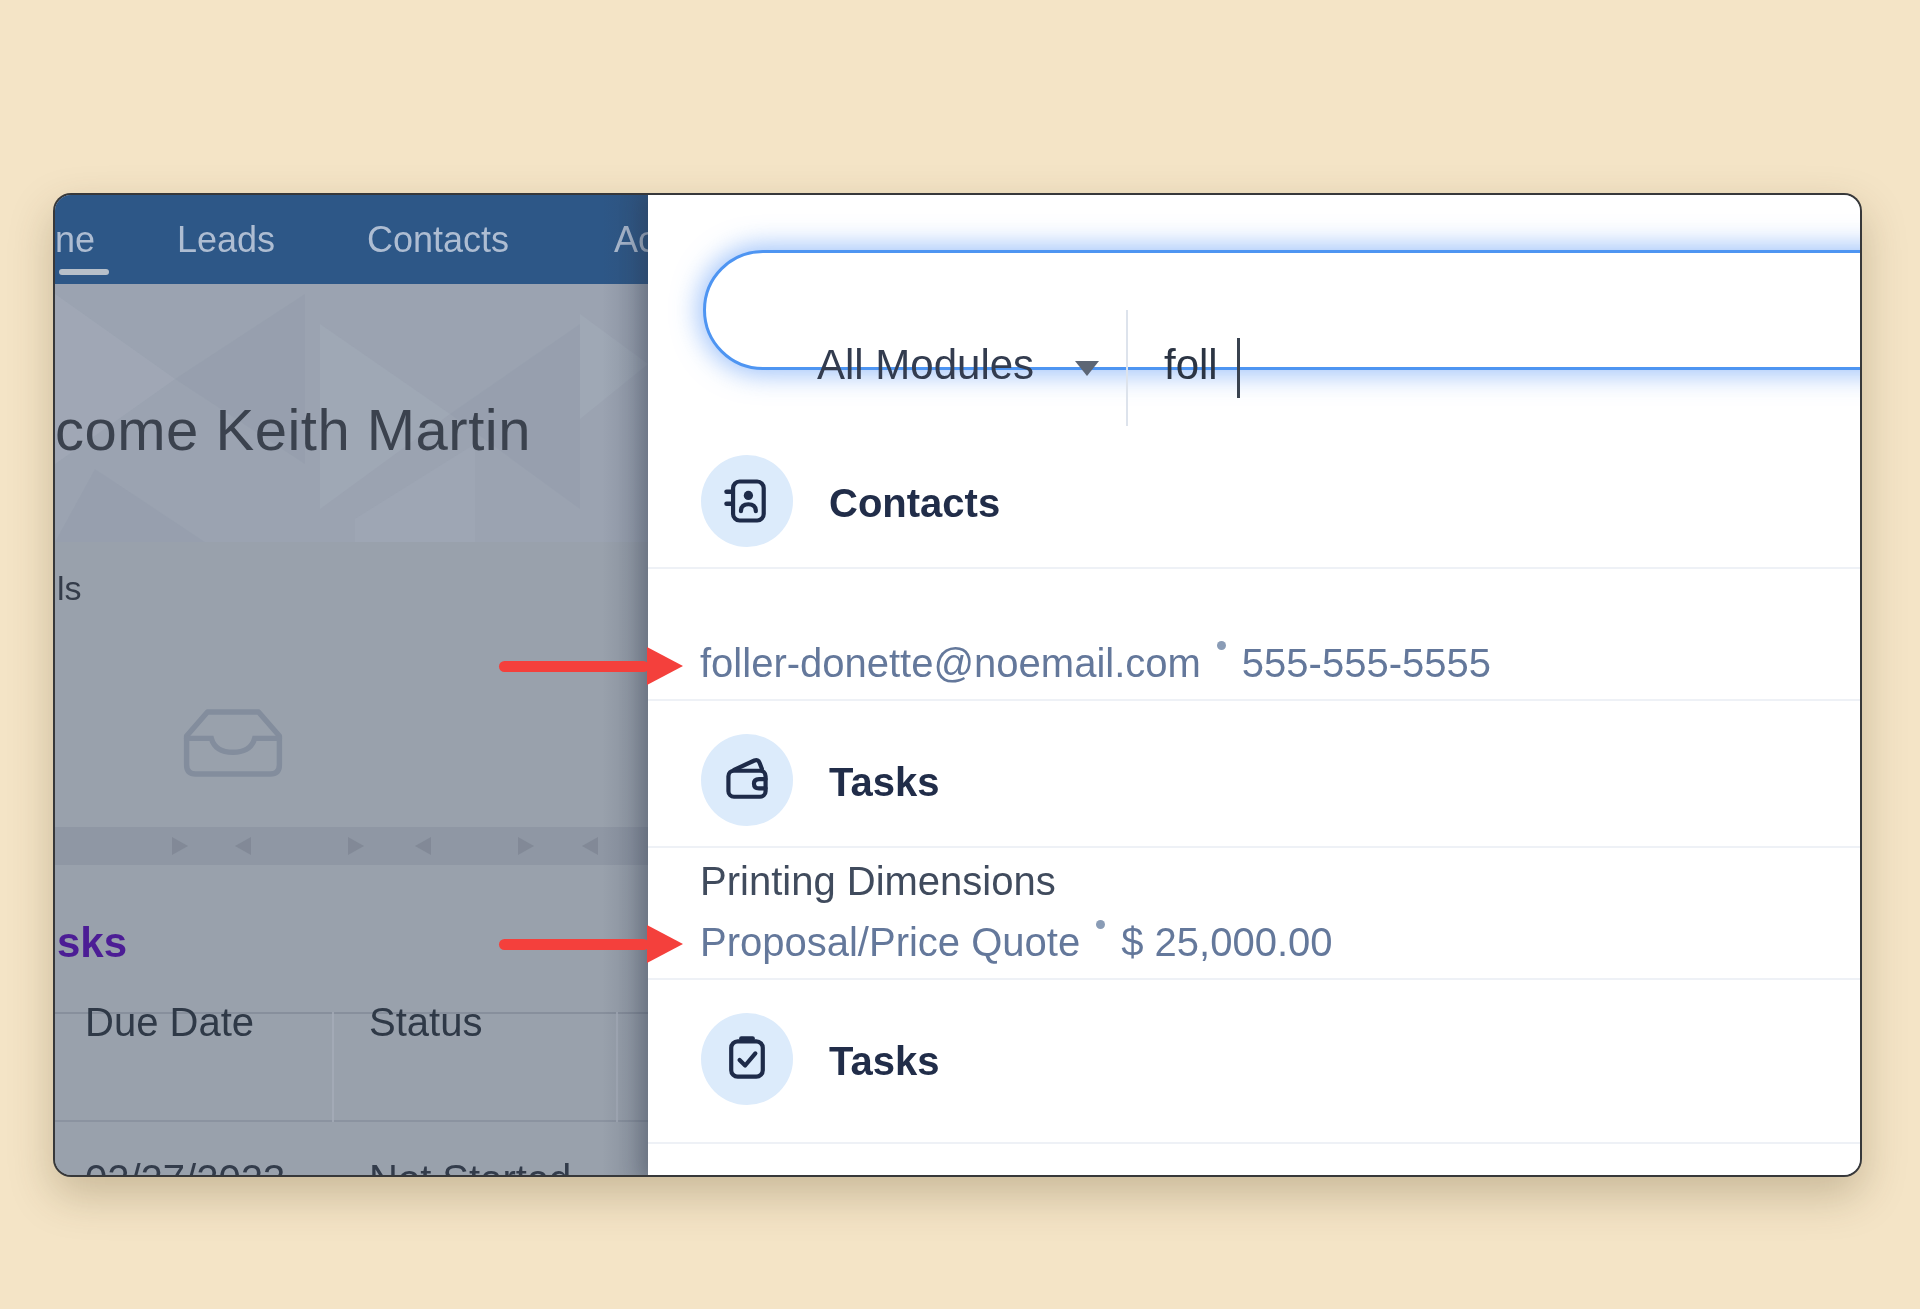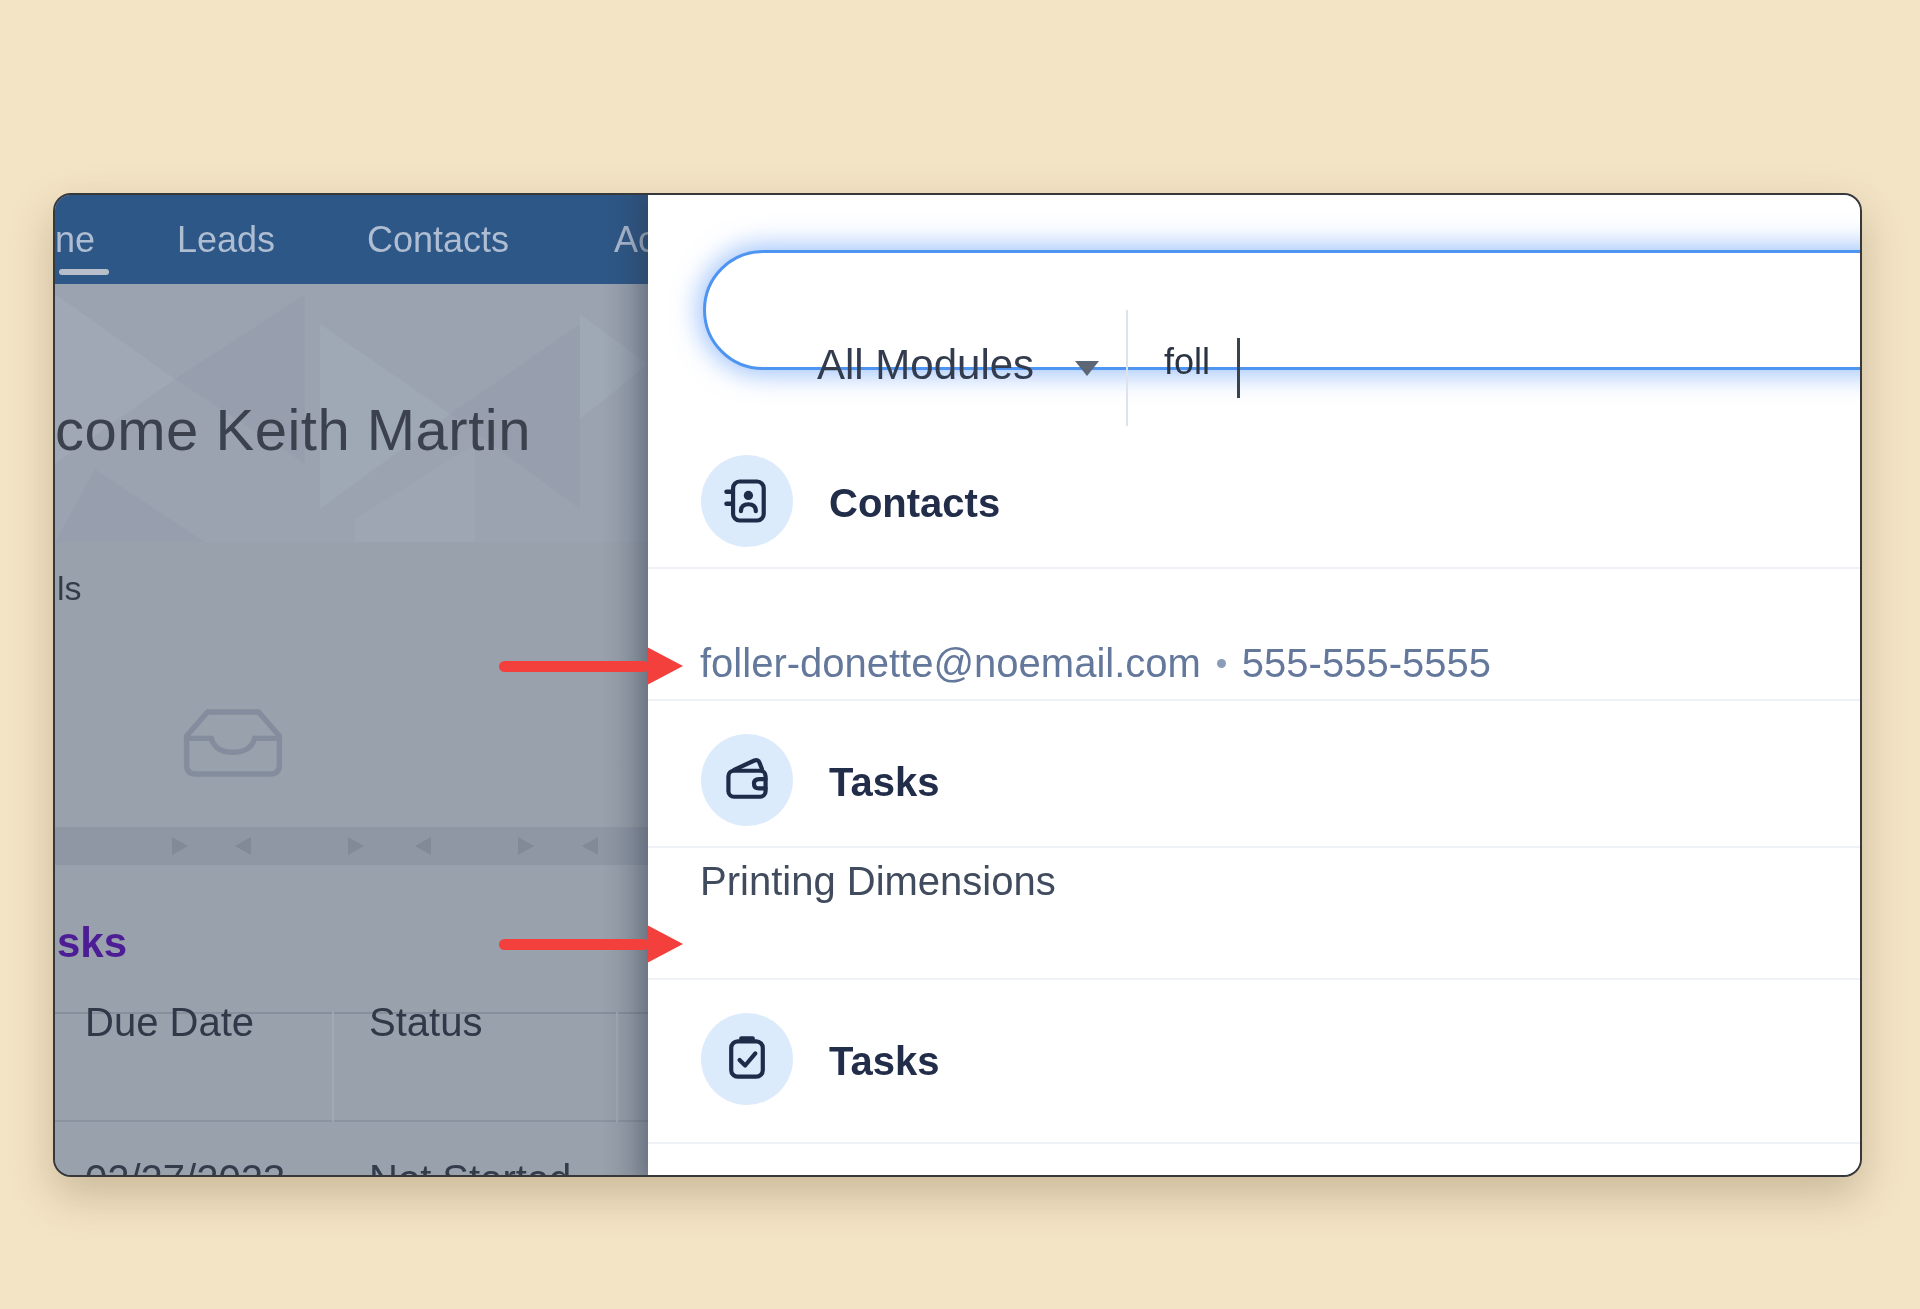--- a/index.html
+++ b/index.html
@@ -41,27 +41,27 @@
   
   .panel{position:absolute;left:593px;top:0;width:1216px;height:984px;background:var(--panel-bg);box-shadow:-8px 0 18px rgba(40,50,70,.28);}
   .search-pill{
     position:absolute;left:55px;top:55px;width:1300px;height:120px;border-radius:60px;
     background:#fff;border:3px solid var(--accent-blue);
     box-shadow:0 0 26px 5px rgba(84,148,245,.55);
   }
   .scope-label{position:absolute;left:111px;top:88px;font-size:42px;font-weight:500;color:#333c4f;white-space:nowrap;}
   .scope-caret{position:absolute;left:369px;top:108px;width:0;height:0;border-left:12px solid transparent;border-right:12px solid transparent;border-top:15px solid #5d6675;}
   .pill-divider{position:absolute;left:420px;top:57px;width:2px;height:116px;background:#dde3ec;}
-  .query-text{position:absolute;left:458px;top:88px;font-size:36px;color:#2b3443;white-space:nowrap;}
+  .query-text{position:absolute;left:458px;top:88px;font-size:42px;color:#2b3443;white-space:nowrap;}
   .text-caret{position:absolute;left:531px;top:85px;width:3px;height:60px;background:#39424f;}
   .section-circle{position:absolute;left:53px;width:92px;height:92px;border-radius:50%;background:var(--circle-blue);display:flex;align-items:center;justify-content:center;}
   .section-label{position:absolute;left:181px;font-size:40px;font-weight:700;color:var(--section-label);white-space:nowrap;}
   .h-divider{position:absolute;left:0;width:1216px;height:2px;background:var(--divider);}
   .record-title{position:absolute;left:52px;font-size:40px;color:var(--record-title);white-space:nowrap;}
-  .record-sub{position:absolute;left:52px;display:flex;align-items:center;gap:16px;font-size:40px;color:var(--record-secondary);white-space:nowrap;}
+  .record-sub{position:absolute;left:52px;display:flex;align-items:flex-start;gap:16px;font-size:40px;color:var(--record-secondary);white-space:nowrap;}
   .dot-sep{width:9px;height:9px;border-radius:50%;background:#8a9cb6;}
   
   .arrow{position:absolute;z-index:10;}
   .arrow .shaft{position:absolute;left:0;top:14px;width:150px;height:11px;border-radius:6px;background:var(--arrow-red);}
   .arrow .head{position:absolute;left:148px;top:0;width:0;height:0;border-top:19px solid transparent;border-bottom:19px solid transparent;border-left:36px solid var(--arrow-red);}
 </style>
 </head>
 <body>
 
 <div class="window">
@@ -158,20 +158,25 @@
         <rect x="8" y="18" width="40" height="28" rx="6" fill="none" stroke="#1e2b49" stroke-width="4.5"></rect>
         <path d="M14 17 L36 7 q4 -1.5 5.5 2.5 L44 16" fill="none" stroke="#1e2b49" stroke-width="4.5" stroke-linecap="round" stroke-linejoin="round"></path>
         <path d="M48 27 h-7 q-5.5 0 -5.5 5 t5.5 5 h7" fill="none" stroke="#1e2b49" stroke-width="4.5" stroke-linecap="round"></path>
       </svg>
     </div>
     <span class="section-label" style="top:565px">Tasks</span>
 
     <div class="h-divider" style="top:651px"></div>
 
     <div class="record-title" style="top:664px">Printing Dimensions</div>
+    <div class="record-sub" style="top:725px">
+      <span>Proposal/Price Quote</span>
+      <span class="dot-sep"></span>
+      <span>$ 25,000.00</span>
+    </div>
 
     <div class="h-divider" style="top:783px"></div>
 
     <div class="section-circle" style="top:818px">
       <svg width="52" height="52" viewBox="0 0 56 56">
         <rect x="11" y="9" width="34" height="38" rx="7" fill="none" stroke="#1e2b49" stroke-width="4.5"></rect>
         <line x1="22" y1="6" x2="34" y2="6" stroke="#1e2b49" stroke-width="5" stroke-linecap="round"></line>
         <path d="M20 29 l6 6 l11 -13" fill="none" stroke="#1e2b49" stroke-width="4.5" stroke-linecap="round" stroke-linejoin="round"></path>
       </svg>
     </div>

